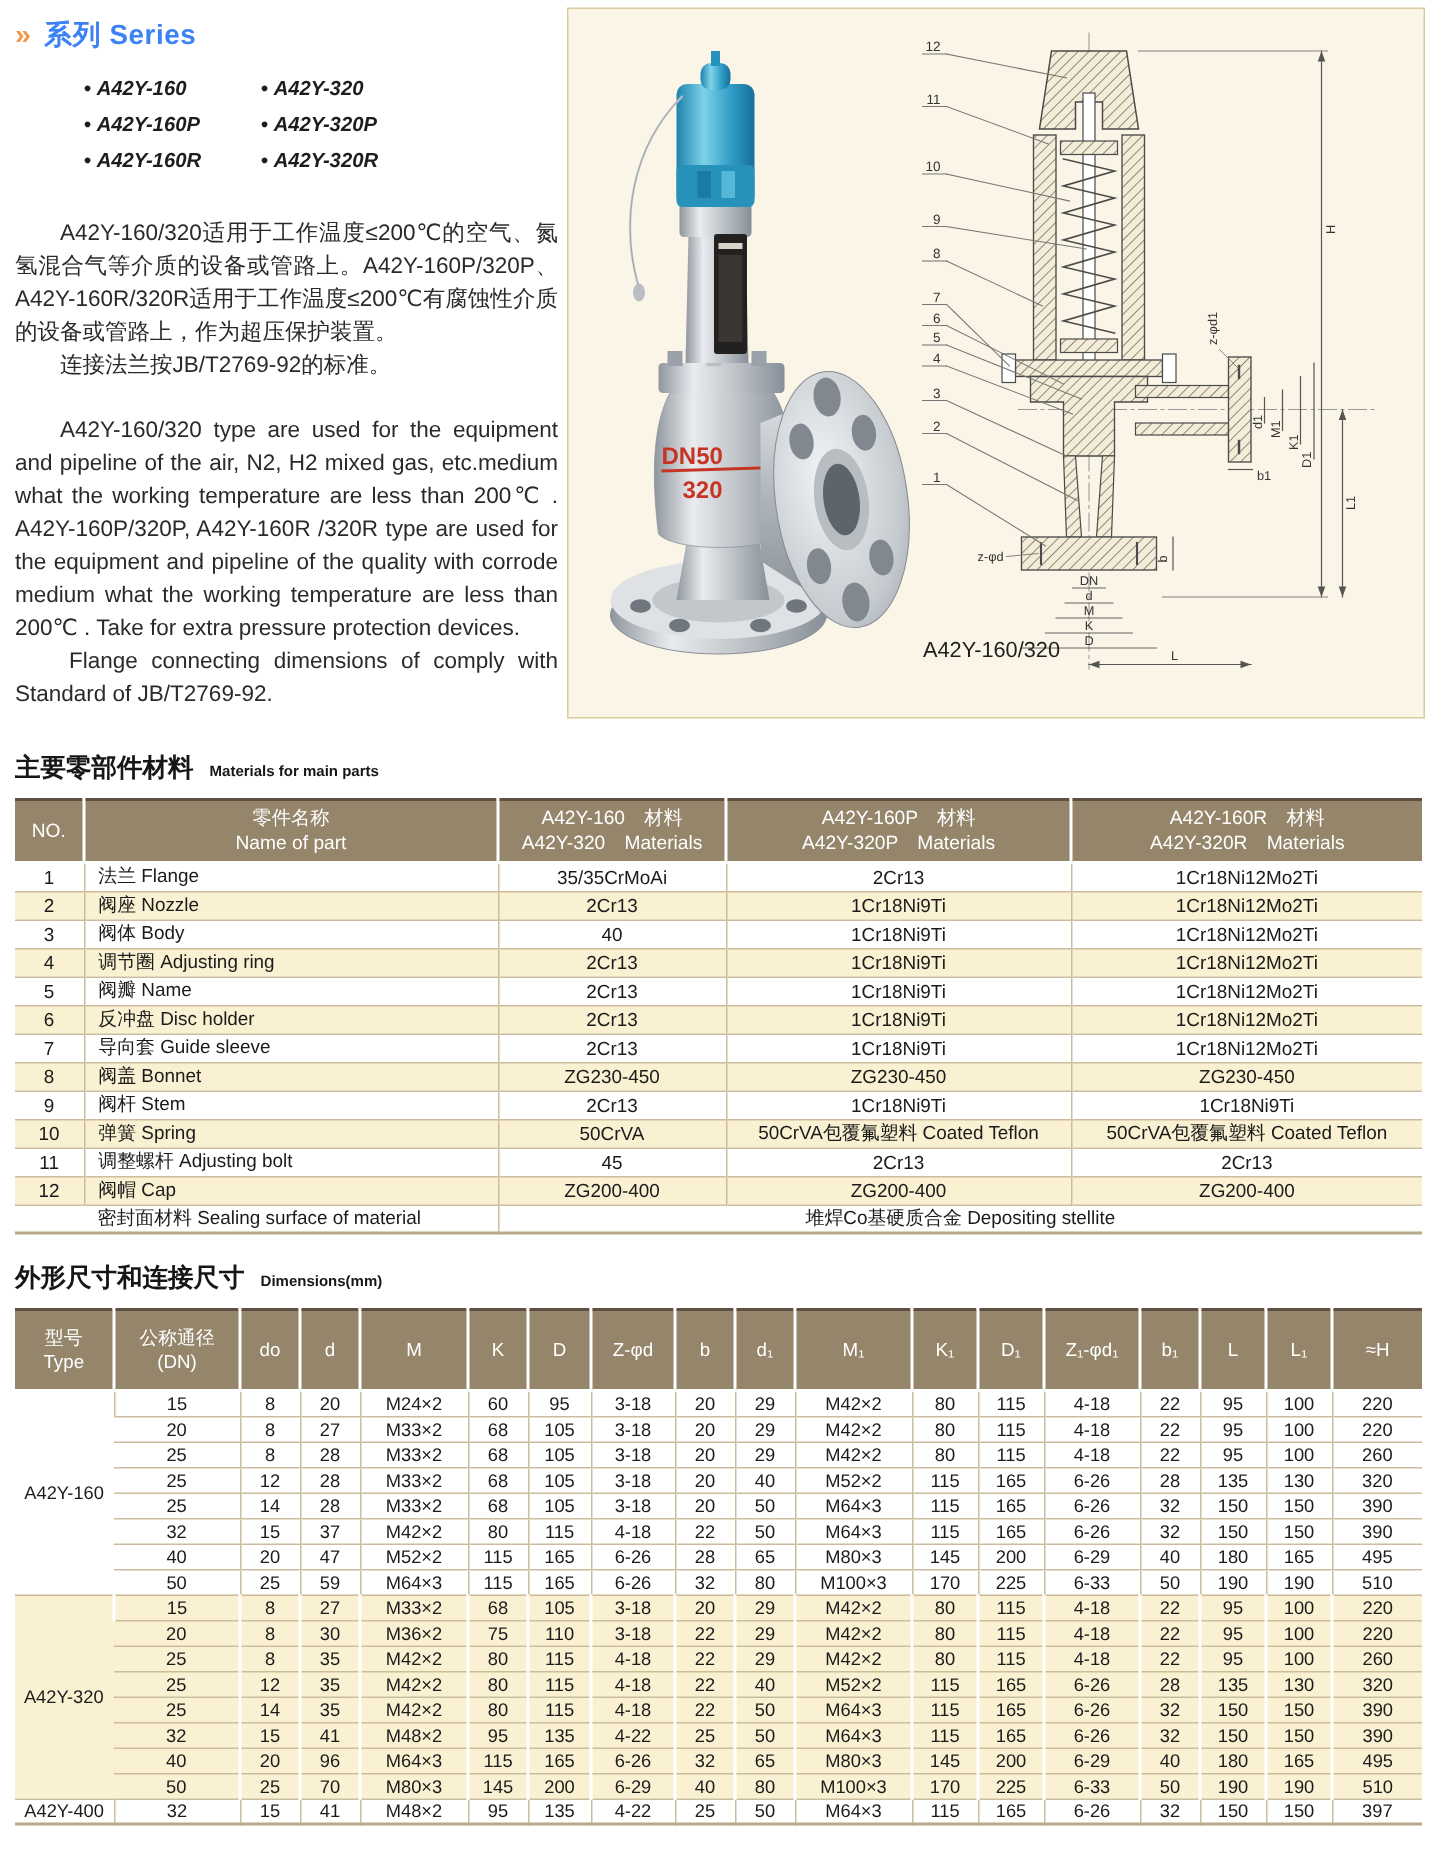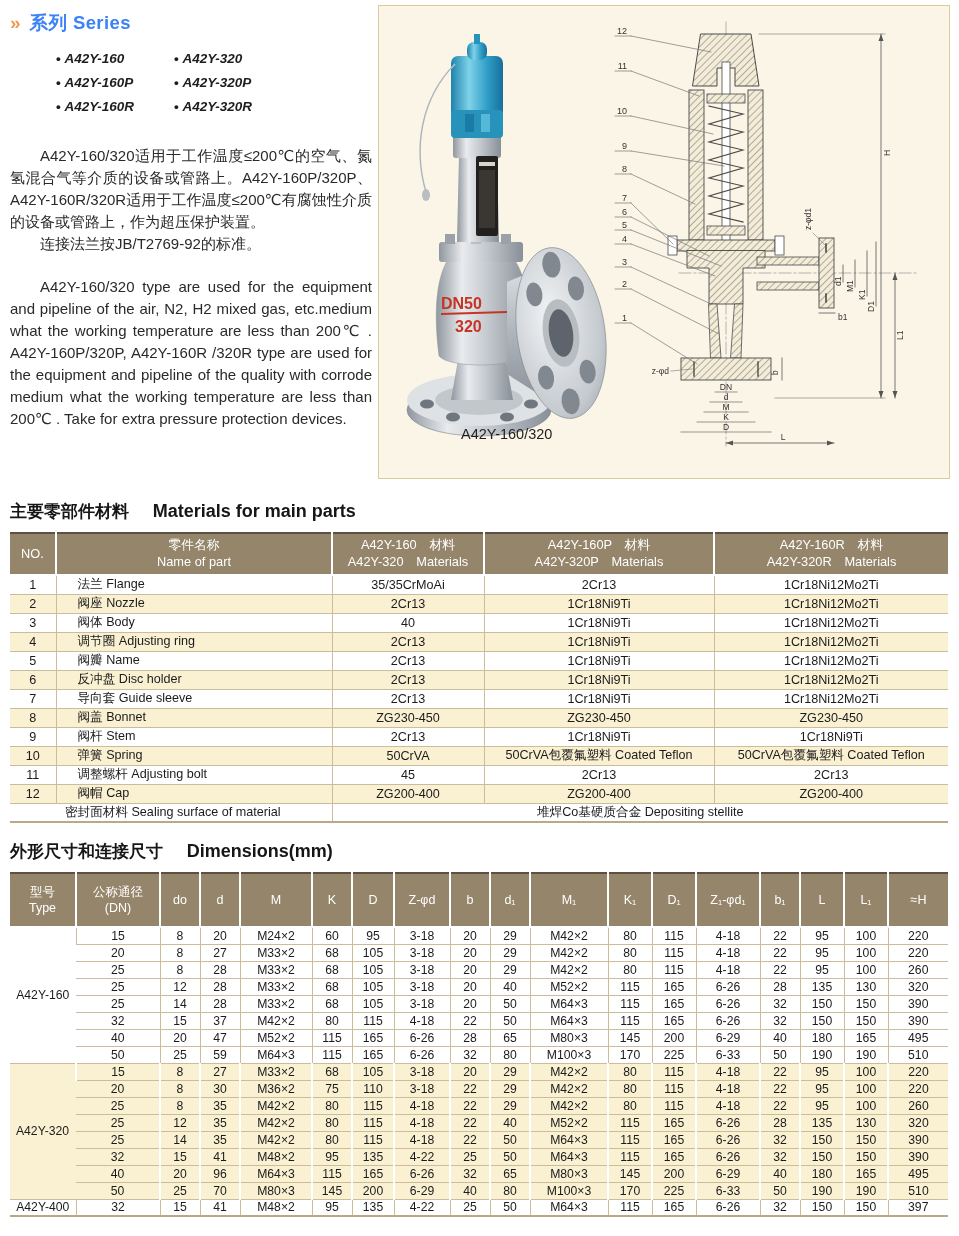--- a/index.html
+++ b/index.html
@@ -19,39 +19,39 @@
   .models li::before { content:"\2022  "; font-style:normal; }
   .para { font-size:15px; line-height:22px; text-align:justify; color:#2a2a2a; }
   .para.cn1 { margin-top:22px; text-indent:2em; }
   .para.cn2 { margin-top:0; text-indent:2em; }
   .para.en1 { margin-top:21px; text-indent:2em; }
   .para.en2 { text-indent:2.4em; }
   
   .figure-frame { position:absolute; left:378px; top:5px; width:572px; height:474px;
     background:#faf5e7; border:1px solid #dccb9f; }
   .figure-frame svg { position:absolute; left:0; top:0; }
-  .fig-caption { position:absolute; left:82px; top:419px; width:400px; text-align:left;
+  .fig-caption { position:absolute; left:82px; top:419px; width:400px; text-align:center;
     font-size:14.5px; color:#1e1e1e; line-height:19px; }
   
   .h2 { font-size:17px; font-weight:bold; color:#161616; }
-  .h2 .en { font-size:18px; font-weight:bold; margin-left:19px; }
+  .h2 .en { font-size:10px; font-weight:bold; margin-left:6px; }
   
   table { border-collapse:collapse; table-layout:fixed; width:938px;
     border-top:2px solid #5d5040; border-bottom:2px solid #b8a988; }
   th { background:#95856a; color:#fff; font-weight:normal; font-size:12.8px; line-height:1.3;
     white-space:pre-line; text-align:center; vertical-align:middle;
     border-left:2px solid #fff; border-bottom:2px solid #fff; }
   th:first-child { border-left:none; }
   td { font-size:12.6px; text-align:center; color:#1b1b1b; height:19px;
     border-top:1px solid #cbbd9b; border-left:1px solid #cbbd9b; vertical-align:middle; }
   td:first-child { border-left:none; }
   tr.alt td, tr.cream td { background:#faf0d2; }
   tr.cream td { border-left:2px solid #fff; }
   tr.cream td:first-child { border-left:none; }
-  td.left { text-align:left; padding-left:21px; }
+  td.left { text-align:left; padding-left:9px; }
   td.type-cell { background:#fff; font-size:12.8px; }
   tr.cream td.type-cell { background:#faf0d2; }
   
   .materials { position:absolute; left:10px; top:500px; width:938px; }
   .materials table { margin-top:9px; }
   .materials th { height:42px; }
   
   .dims { position:absolute; left:10px; top:840px; width:938px; }
   .dims table { margin-top:9px; }
   .dims th { height:54px; font-size:12.5px; }
@@ -78,20 +78,21 @@
         <li>A42Y-160</li>
         <li>A42Y-160P</li>
         <li>A42Y-160R</li>
         <li>A42Y-320</li>
         <li>A42Y-320P</li>
         <li>A42Y-320R</li>
       </ul>
     <p class="para cn1">A42Y-160/320适用于工作温度≤200℃的空气、氮氢混合气等介质的设备或管路上。A42Y-160P/320P、A42Y-160R/320R适用于工作温度≤200℃有腐蚀性介质的设备或管路上，作为超压保护装置。</p>
     <p class="para cn2">连接法兰按JB/T2769-92的标准。</p>
     <p class="para en1">A42Y-160/320 type are used for the equipment and pipeline of the air, N2, H2 mixed gas, etc.medium what the working temperature are less than 200℃ . A42Y-160P/320P, A42Y-160R /320R type are used for the  equipment and pipeline of the quality with corrode medium what the working temperature are less than 200℃ . Take for extra pressure protection devices.</p>
+    <p class="para en2">Flange connecting dimensions of comply with Standard of JB/T2769-92.</p>
   </section>
 
   <section class="figure-frame">
     <svg width="570" height="472" viewBox="0 0 570 472">
       <defs>
         <linearGradient id="met" x1="0" y1="0" x2="1" y2="0">
           <stop offset="0" stop-color="#8f969e"></stop>
             <stop offset="0.28" stop-color="#e9ebee"></stop>
           <stop offset="0.58" stop-color="#c2c7cc"></stop>
             <stop offset="1" stop-color="#878f98"></stop>

